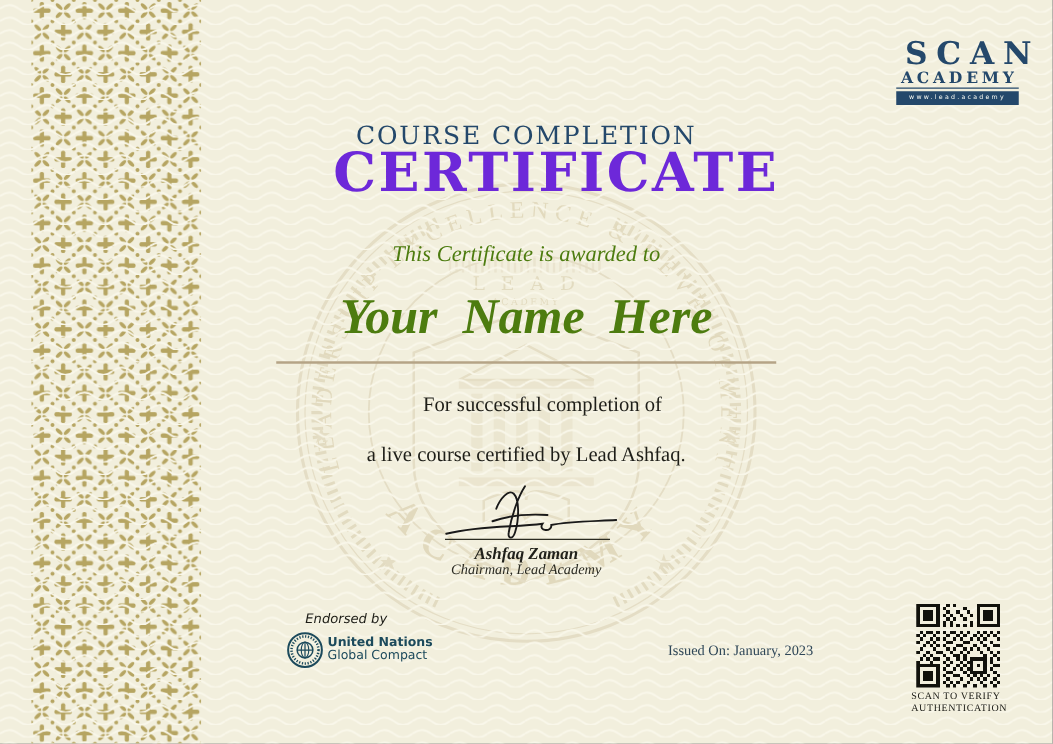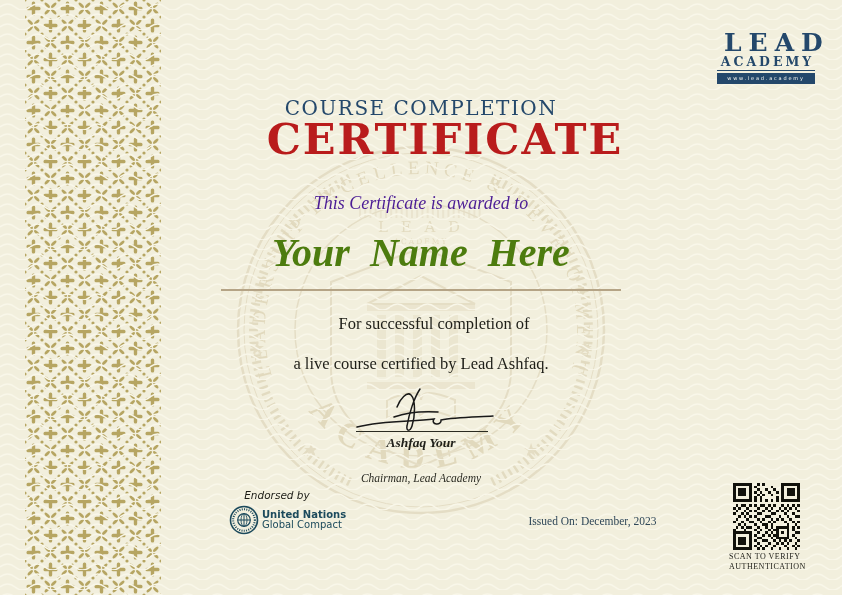--- a/index.html
+++ b/index.html
@@ -10,31 +10,31 @@
   .layer{position:absolute;inset:0;}
   .abs{position:absolute;}
   .ctr{left:0;right:0;text-align:center;}
   
   .logo{position:absolute;top:31px;right:27px;width:98px;text-align:center;color:#24486b;}
   .logo-lead{font-family:"DejaVu Serif",serif;font-size:25px;font-weight:700;letter-spacing:7px;line-height:24px;text-indent:7px;}
   .logo-academy{font-family:"DejaVu Serif",serif;font-size:12.5px;font-weight:700;letter-spacing:3px;line-height:13px;text-indent:3px;border-bottom:1px solid #24486b;padding-bottom:2px;}
   .logo-bar{background:#24486b;color:#fdfdf5;font-family:"DejaVu Sans",sans-serif;font-size:5px;letter-spacing:1.8px;padding:2.5px 0;margin-top:1.5px;}
   
   .eyebrow{top:96px;font-family:"DejaVu Serif",serif;font-size:20px;font-weight:400;letter-spacing:1.5px;color:#24486b;}
-  .title{top:114px;font-family:"DejaVu Serif",serif;font-size:43px;font-weight:700;letter-spacing:2px;color:#b91c1c;margin-left:48px;}
-  .intro{top:193px;font-size:18px;font-style:italic;color:#4c1d95;}
+  .title{top:114px;font-family:"DejaVu Serif",serif;font-size:43px;font-weight:700;letter-spacing:2px;color:#6d28d9;margin-left:48px;}
+  .intro{top:193px;font-size:18px;font-style:italic;color:#4d7c0f;}
   .recipient{top:229px;font-family:Liberation Serif, serif;font-size:40px;font-style:italic;font-weight:600;color:#4d7c0f;word-spacing:10px;text-align:center;}
   .name-line{top:289px;left:221px;width:400px;border-top:2px solid #b5a486;height:0;}
   .comp1{top:314px;font-size:16.5px;color:#1e1e18;padding-left:26px;}
   .course{top:333px;font-size:18px;font-weight:700;color:#1a1a14;}
   .comp2{top:354px;font-size:16.5px;color:#1e1e18;}
   .sig-svg{left:350px;top:386px;}
   .sig-line{top:431px;left:356px;width:132px;border-top:1.4px solid #2b2b22;height:0;}
   .signer-name{top:435px;font-size:13.5px;font-weight:700;font-style:italic;color:#21211b;}
-  .signer-title{top:472px;font-size:11.5px;font-style:italic;color:#2a2a22;}
+  .signer-title{top:450px;font-size:11.5px;font-style:italic;color:#2a2a22;}
   
   .endorsed-label{left:231px;top:489px;width:92px;text-align:center;font-family:"DejaVu Sans",sans-serif;font-style:italic;font-size:10.5px;color:#1c1c16;}
   .endorse-row{left:229px;top:505px;display:flex;align-items:center;}
   .un-text{margin-left:3px;font-family:"DejaVu Sans",sans-serif;color:#1c4a5c;line-height:10.5px;font-size:10px;}
   .un-text .b{font-weight:700;}
   
   .issued{left:505px;top:515px;width:175px;text-align:center;font-size:11.5px;color:#2f4758;}
   .qr{left:733px;top:483px;}
   .qr-cap{left:729px;top:552px;width:98px;text-align:left;font-size:8px;letter-spacing:.5px;color:#20201a;line-height:9.5px;}
 </style>
@@ -122,21 +122,21 @@
   <svg class="layer" width="842" height="595">
     <defs>
       <pattern id="wv" width="30" height="10" patternUnits="userSpaceOnUse">
         <path d="M0 7 Q7.5 1 15 7 T30 7" fill="none" stroke="#f9f7ea" stroke-width="1.5"></path>
       </pattern>
     </defs>
     <rect width="842" height="595" fill="url(#wv)"></rect>
   </svg>
 
   <div class="logo">
-    <div class="logo-lead">LEAD</div>
+    <div class="logo-lead">SCAN</div>
     <div class="logo-academy">ACADEMY</div>
     <div class="logo-bar">www.lead.academy</div>
   </div>
 
   <div class="abs ctr eyebrow">COURSE COMPLETION</div>
   <div class="abs ctr title">CERTIFICATE</div>
   <div class="abs ctr intro">This Certificate is awarded to</div>
   <div class="abs ctr recipient">Your Name Here</div>
   <div class="abs name-line"></div>
 
@@ -144,39 +144,39 @@
   <div class="abs ctr comp2">a live course certified by Lead Ashfaq.</div>
 
   <svg class="abs sig-svg" width="150" height="48" viewBox="0 0 150 48">
     <g fill="none" stroke="#191919" stroke-width="1.5" stroke-linecap="round">
       <path d="M70 3 C64 12 59 28 57 40 C56 45 60 46 62 40 C65 31 66 14 61 9 C57 5 50 13 47 21"></path>
       <path d="M44 31 C58 26 72 25 88 26"></path>
       <path d="M7 41 C36 34 62 36 84 33 C80 39 92 40 91 34 C104 31 126 31 143 30"></path>
     </g>
   </svg>
   <div class="abs sig-line"></div>
-  <div class="abs ctr signer-name">Ashfaq Your</div>
+  <div class="abs ctr signer-name">Ashfaq Zaman</div>
   <div class="abs ctr signer-title">Chairman, Lead Academy</div>
 
   <div class="abs endorsed-label">Endorsed by</div>
   <div class="abs endorse-row">
     <svg width="30" height="30" viewBox="0 0 30 30">
       <circle cx="15" cy="15" r="13.5" fill="none" stroke="#1c4a5c" stroke-width="1.6"></circle>
       <circle cx="15" cy="15" r="10.8" fill="none" stroke="#1c4a5c" stroke-width="2" stroke-dasharray="1 1.3"></circle>
       <circle cx="15" cy="15" r="6.3" fill="none" stroke="#1c4a5c" stroke-width="1.2"></circle>
       <path d="M8.7 15 H21.3 M15 8.7 V21.3" stroke="#1c4a5c" stroke-width="1"></path>
       <ellipse cx="15" cy="15" rx="3" ry="6.3" fill="none" stroke="#1c4a5c" stroke-width=".9"></ellipse>
     </svg>
     <div class="un-text">
       <div class="b">United Nations</div>
       <div>Global Compact</div>
     </div>
   </div>
 
-  <div class="abs issued">Issued On: December, 2023</div>
+  <div class="abs issued">Issued On: January, 2023</div>
 
   <svg class="abs qr" width="67" height="67" viewBox="0 0 25 25" shape-rendering="crispEdges">
     <g fill="#11110b">
       <rect width="7" height="7"></rect>
         <rect x="1" y="1" width="5" height="5" fill="#f2efdd"></rect>
         <rect x="2" y="2" width="3" height="3"></rect>
       <rect x="18" width="7" height="7"></rect>
         <rect x="19" y="1" width="5" height="5" fill="#f2efdd"></rect>
         <rect x="20" y="2" width="3" height="3"></rect>
       <rect y="18" width="7" height="7"></rect>

